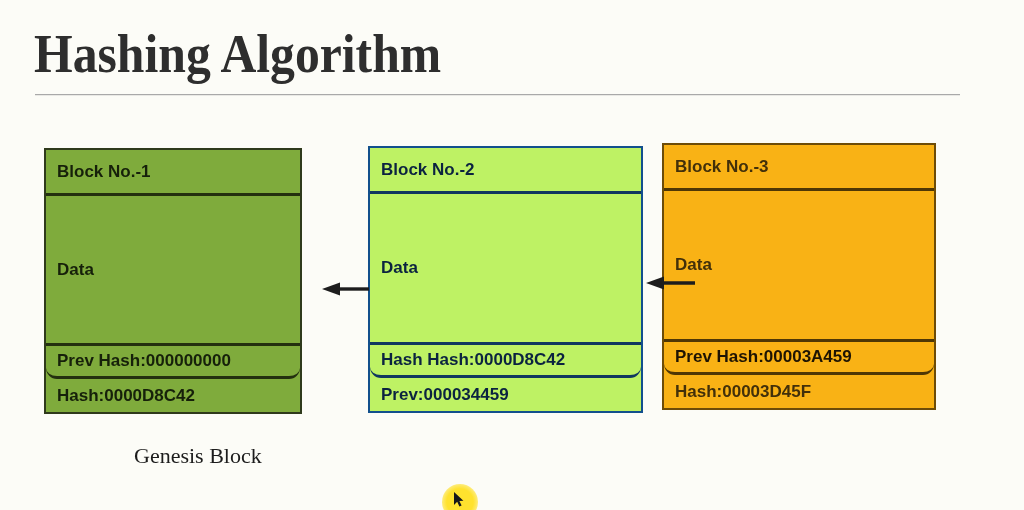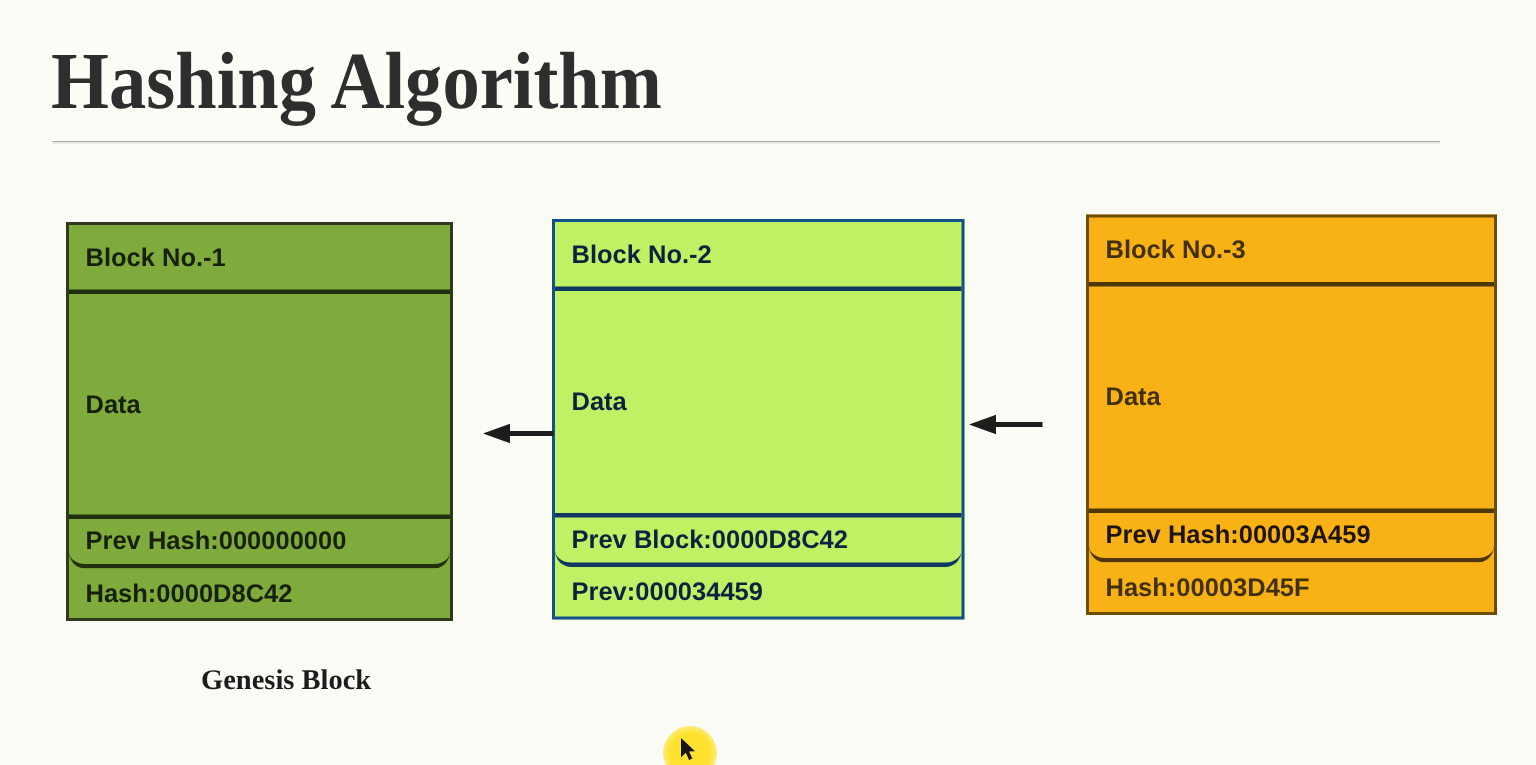--- a/index.html
+++ b/index.html
@@ -81,21 +81,21 @@
   
   #block-2 {
     left: 368px; top: 146px; width: 275px; height: 267px;
     background: #bef264;
     border-color: #12508c;
   }
   #block-2 .row { border-color: #10375f; color: #0b2340; }
 
   
   #block-3 {
-    left: 724px; top: 143px; width: 274px; height: 267px;
+    left: 662px; top: 143px; width: 274px; height: 267px;
     background: #f9b215;
     border-color: #6d4c08;
   }
   #block-3 .row { border-color: #4f3705; color: #42300a; }
   #block-3 .row-prev { font-weight: bold; color: #1e1403; }
 
   
   .arrow {
     position: absolute;
     height: 20px;
@@ -103,22 +103,22 @@
   }
   #arrow-1 { left: 322px; top: 279px; width: 48px; }
   #arrow-2 { left: 646px; top: 273px; width: 50px; }
 
   
   #genesis-label {
     position: absolute;
     left: 134px;
     top: 443px;
     font-family: "Liberation Serif", serif;
-    font-weight: bold;
-    font-size: 19px;
+    font-weight: normal;
+    font-size: 22px;
     color: #1c1c1c;
     white-space: nowrap;
   }
 
   
   #cursor-highlight {
     position: absolute;
     left: 442px;
     top: 484px;
     width: 36px;
@@ -145,21 +145,21 @@
   <div class="block" id="block-1">
     <div class="row row-head">Block No.-1</div>
     <div class="row row-data">Data</div>
     <div class="row row-prev">Prev Hash:000000000</div>
     <div class="row row-hash">Hash:0000D8C42</div>
   </div>
 
   <div class="block" id="block-2">
     <div class="row row-head">Block No.-2</div>
     <div class="row row-data">Data</div>
-    <div class="row row-prev">Prev Block:0000D8C42</div>
+    <div class="row row-prev">Hash Hash:0000D8C42</div>
     <div class="row row-hash">Prev:000034459</div>
   </div>
 
   <div class="block" id="block-3">
     <div class="row row-head">Block No.-3</div>
     <div class="row row-data">Data</div>
     <div class="row row-prev">Prev Hash:00003A459</div>
     <div class="row row-hash">Hash:00003D45F</div>
   </div>
 

